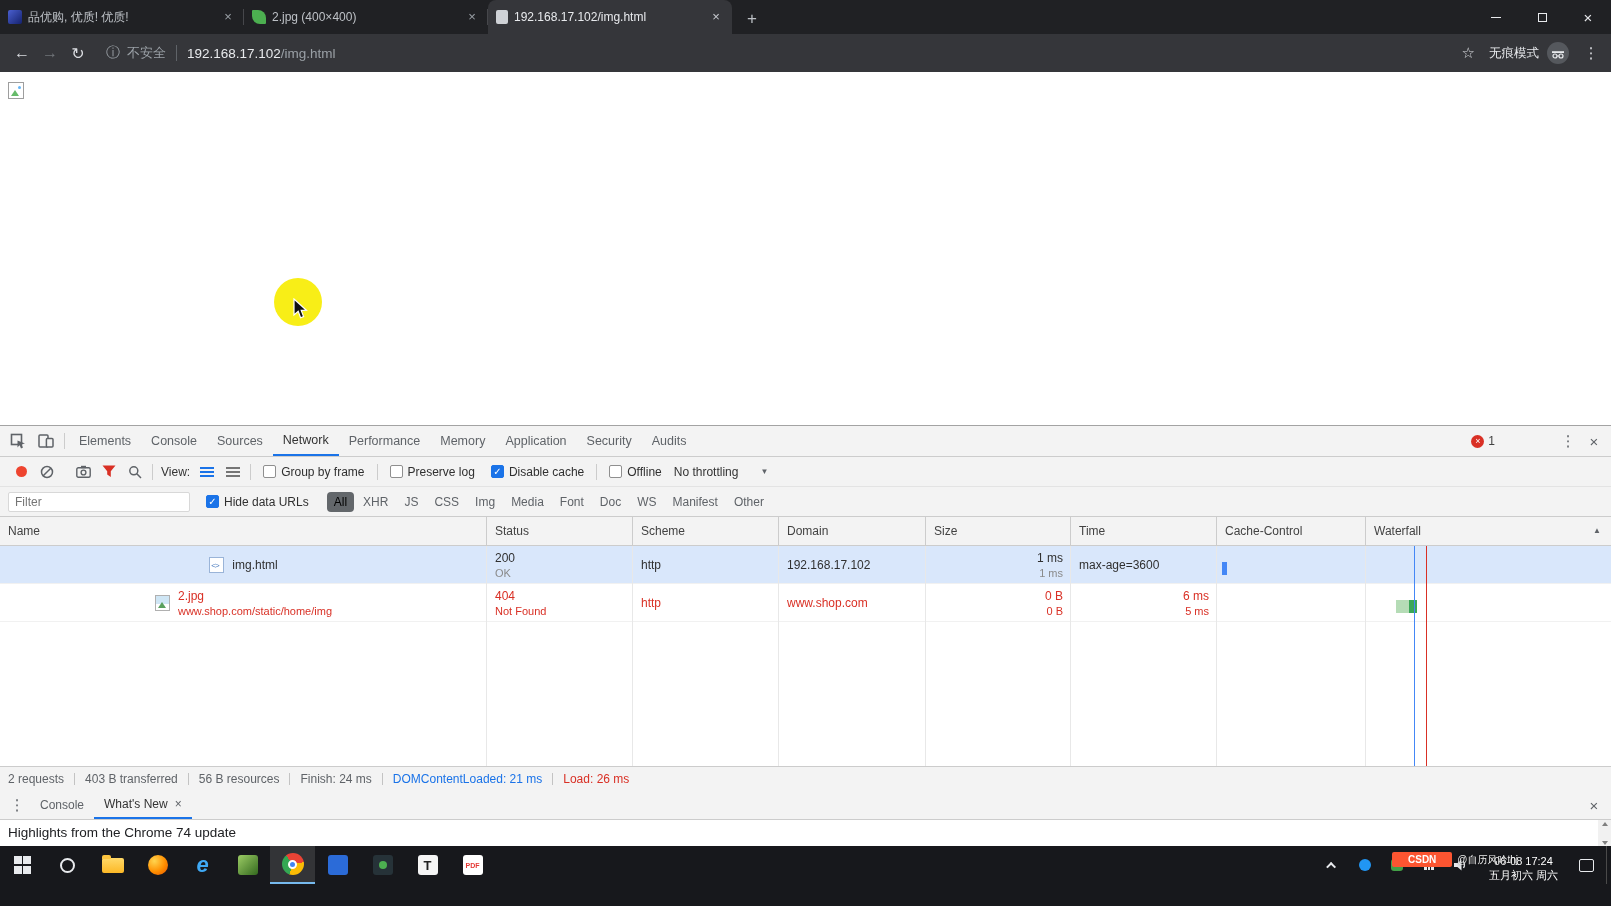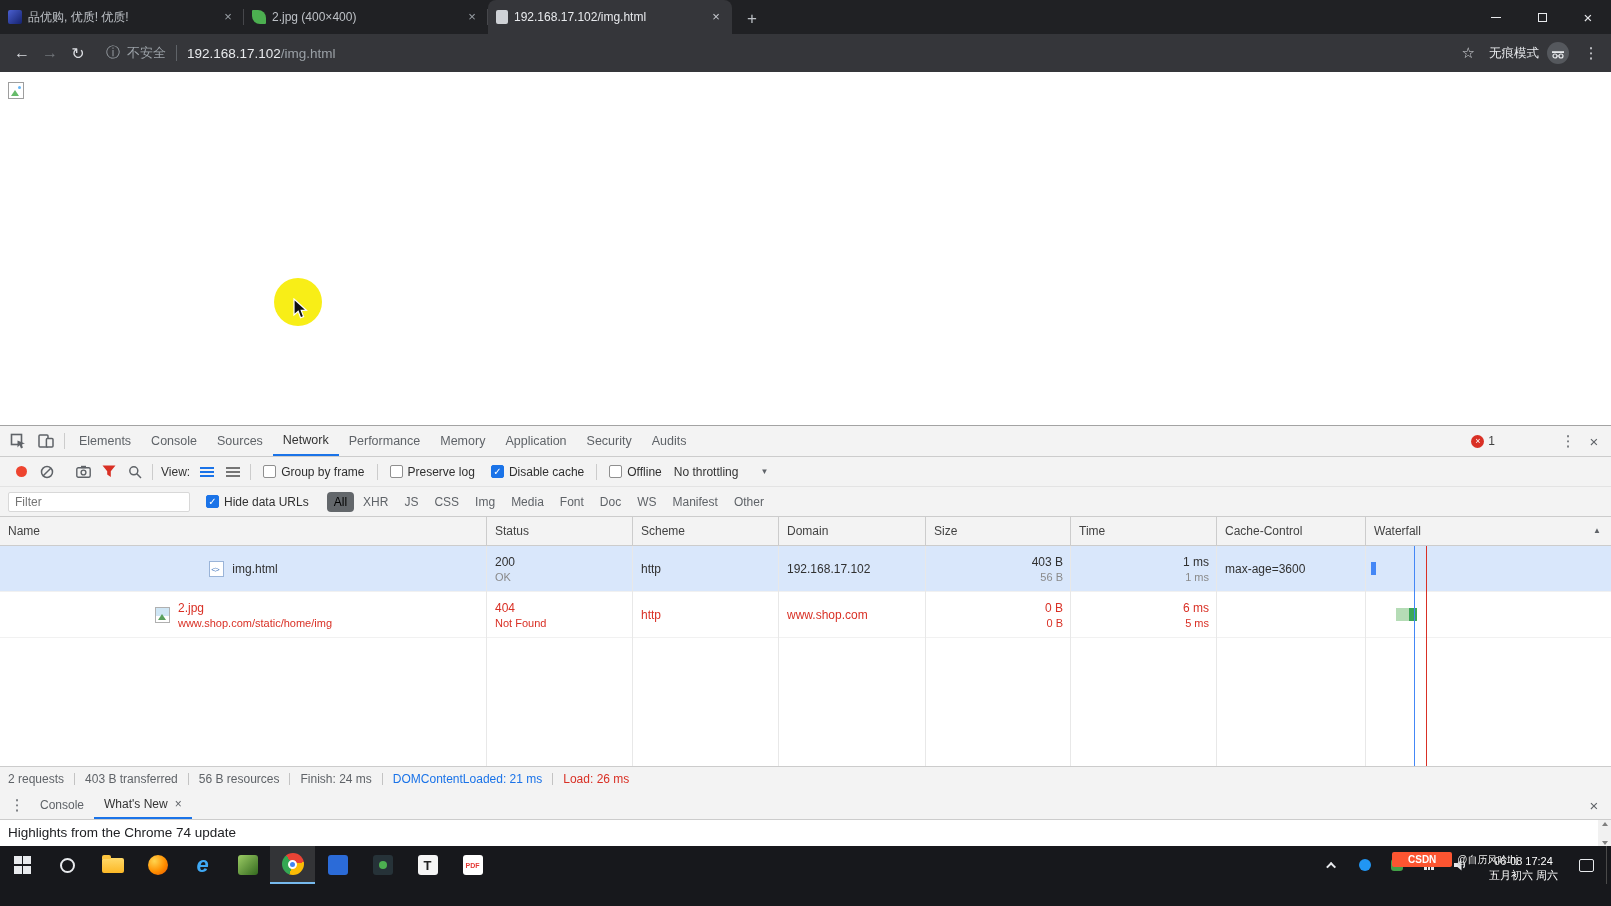--- a/index.html
+++ b/index.html
@@ -83,21 +83,21 @@
   .pill.active { background:#63676b; color:#000000; }
   
   .grid8 { display:grid; grid-template-columns:487px 146px 146px 147px 145px 146px 149px 1fr; }
   .dt-thead { height:29px; background:#f3f3f3; border-bottom:1px solid #ccc; }
   .th { padding:0 8px; line-height:28px; color:#424242; border-right:1px solid #ccc; overflow:hidden; white-space:nowrap; position:relative; }
   .th:last-child { border-right:none; }
   .sortmark { position:absolute; right:10px; top:0; font-size:8px; color:#5f6368; }
   .dt-body { position:relative; height:220px; background:#fff; }
   .colsep { position:absolute; top:0; bottom:0; width:1px; background:#e8e8e8; }
   .guide { position:absolute; top:0; bottom:0; width:1px; }
-  .nrow { height:46px; border-bottom:1px solid #f1f1f1; }
+  .nrow { height:38px; border-bottom:1px solid #f1f1f1; }
   .nrow.selected { background:var(--row-selected,#d9e7fb); }
   .nrow.error, .nrow.error .sub, .nrow.error .cellmain { color:var(--error,#d93025); }
   .cell { padding:2px 8px; display:flex; flex-direction:column; justify-content:center; overflow:hidden; white-space:nowrap; }
   .cell.right { align-items:flex-end; }
   .sub { font-size:11px; color:#8a8a8a; margin-top:2px; }
   .namecell { flex-direction:row; align-items:center; }
   .nametext { display:flex; flex-direction:column; margin-left:8px; overflow:hidden; }
   .doc-ic { width:15px; height:16px; border:1px solid #9ab4d8; background:#fff; flex:0 0 auto; position:relative; }
   .doc-ic:after { content:"<>"; position:absolute; left:1px; top:3px; font-size:8px; color:#4a7bbf; letter-spacing:-1px; }
   .img-ic { width:15px; height:16px; border:1px solid #b0b0b0; background:linear-gradient(#cfe6f5 55%, #fff 55%); flex:0 0 auto; position:relative; }
@@ -376,24 +376,20 @@
           <span class="cellmain">200</span>
           <span class="sub">OK</span>
         </div>
         <div class="cell">
             <span class="cellmain">http</span>
           </div>
         <div class="cell">
             <span class="cellmain">192.168.17.102</span>
           </div>
         <div class="cell right">
-          <span class="cellmain">403 B</span>
-          <span class="sub">56 B</span>
-        </div>
-        <div class="cell right">
           <span class="cellmain">1 ms</span>
           <span class="sub">1 ms</span>
         </div>
         <div class="cell">
             <span class="cellmain">max-age=3600</span>
           </div>
         <div class="cell wfcell">
           <span class="wfbar" style="left:5px;width:5px;background:var(--wf-blue,#4487f6);"></span>
         </div>
       </div>

